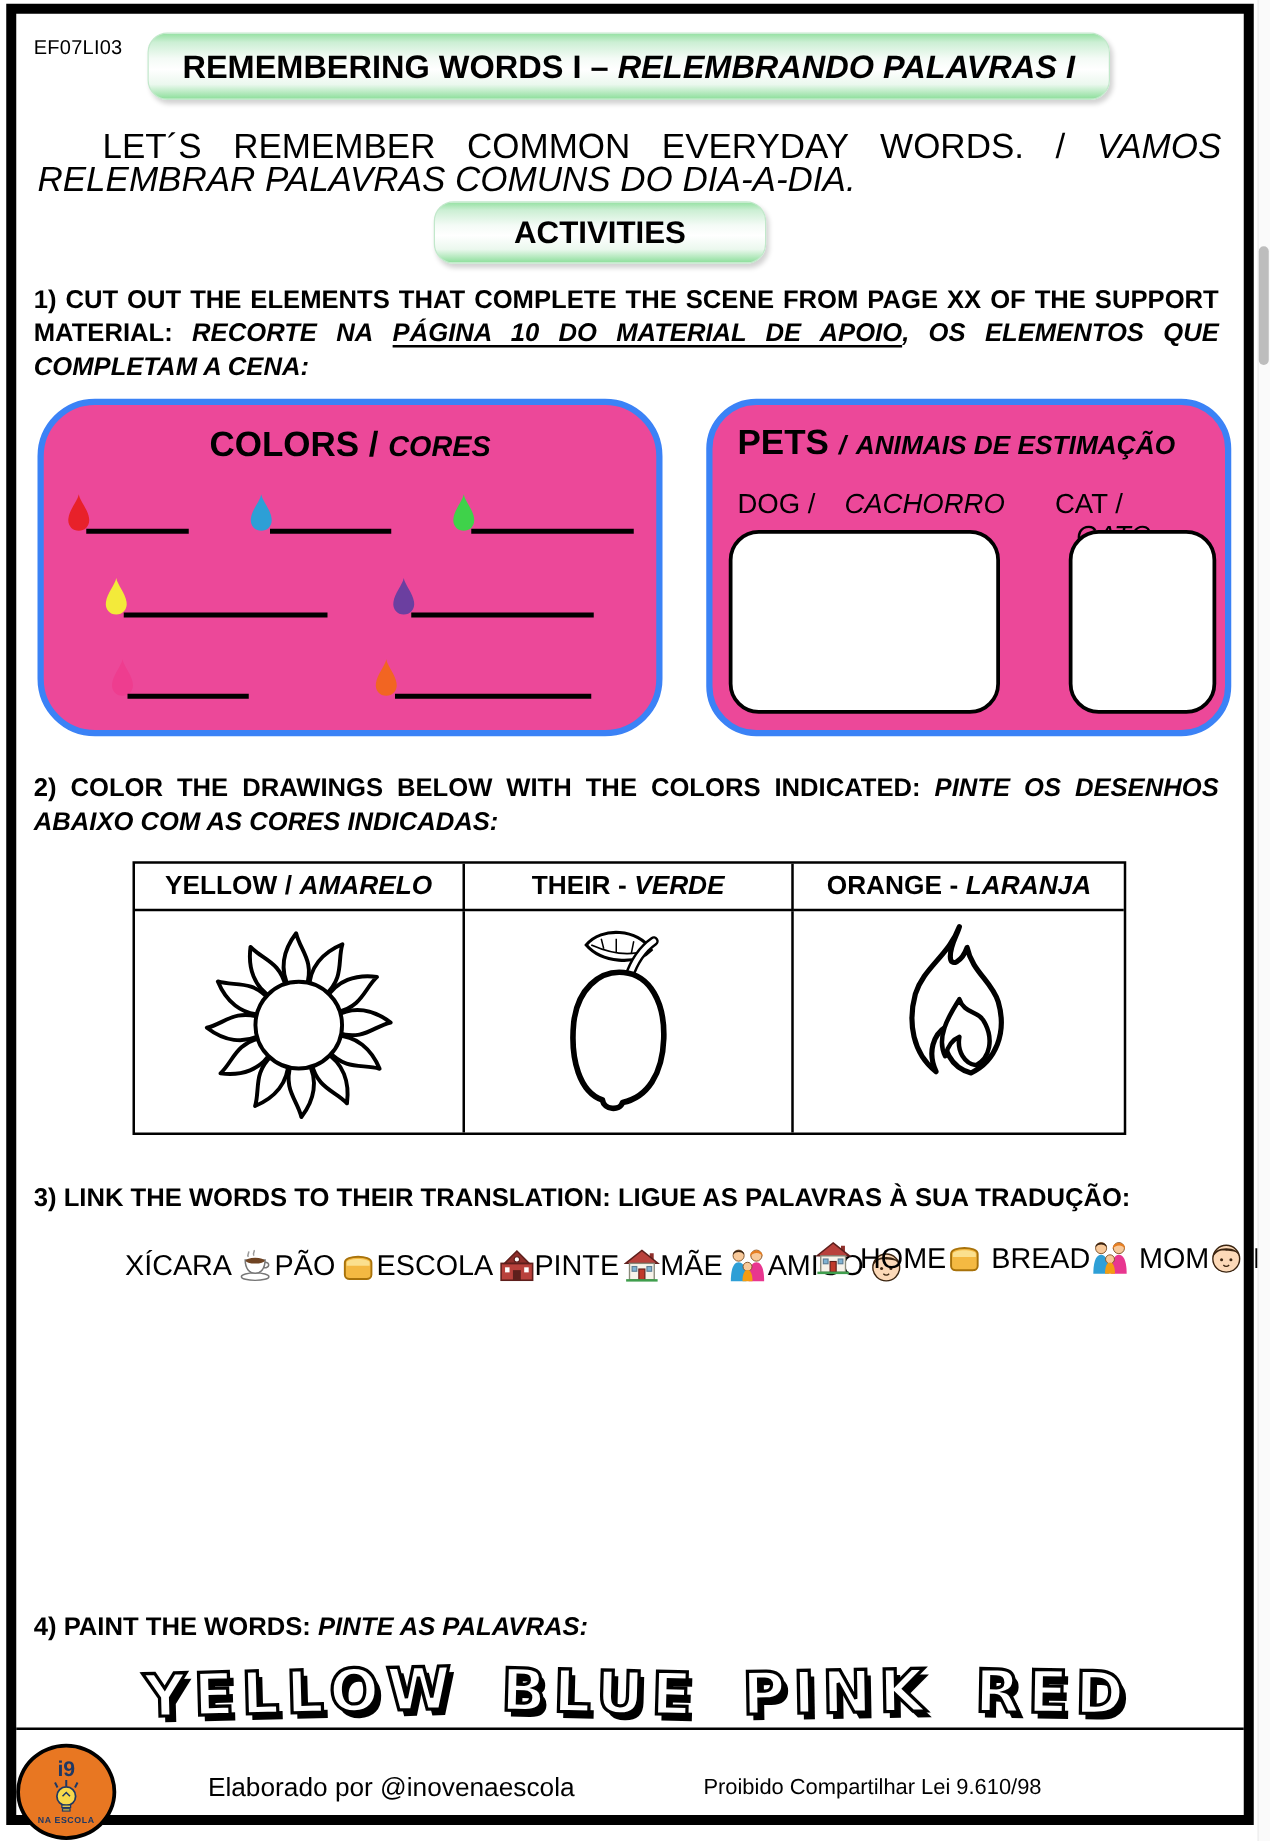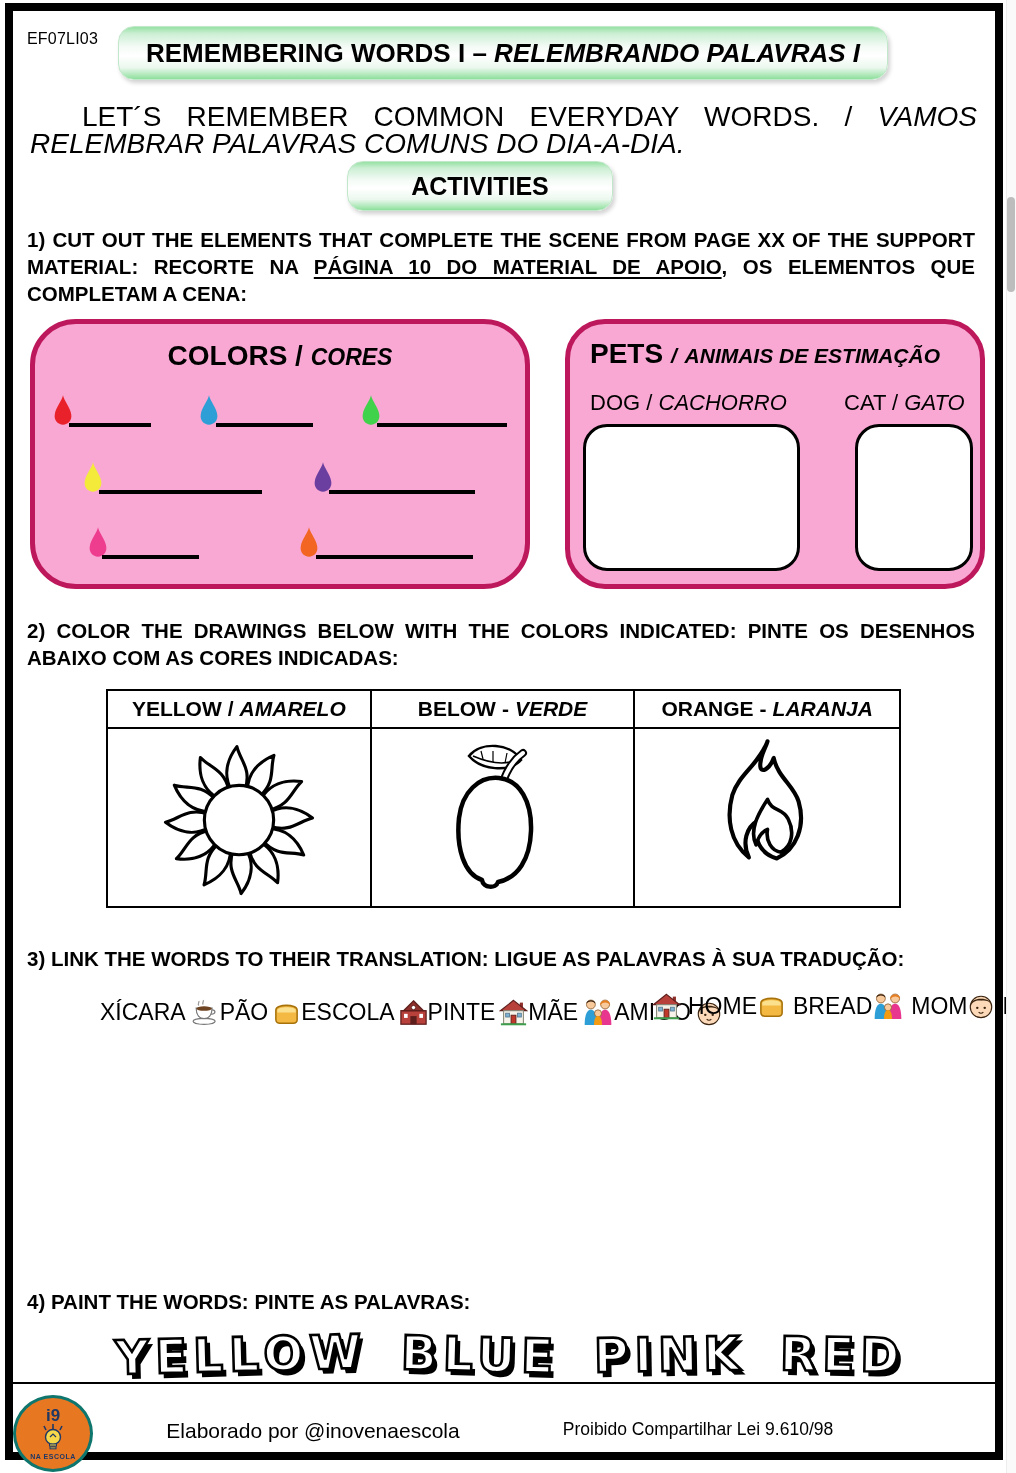--- a/index.html
+++ b/index.html
@@ -25,35 +25,35 @@
   .main-banner .pt{font-style:italic;}
   .activities-banner{left:334px;top:150px;width:266px;height:50px;font-size:25px;font-weight:bold;}
   .intro{left:17px;top:92px;width:947px;font-size:28px;line-height:27px;text-align:justify;text-indent:52px;}
   .intro .pt{font-style:italic;}
   
   .sec-text{font-weight:bold;font-size:20.5px;line-height:27px;text-align:justify;}
   .s1{left:14px;top:215px;width:948px;}
   .s2{left:14px;top:606px;width:948px;}
   .s3{left:14px;top:934px;width:960px;text-align:left;}
   .s4{left:14px;top:1277px;width:948px;text-align:left;}
-  .pt-i{}
+  .pt-i{font-style:italic;}
   .u{text-decoration:underline;text-decoration-thickness:2px;text-underline-offset:3px;}
   
-  .big-box{box-sizing:border-box;border:5px solid #be185d;border-radius:46px;background:#f9a8d4;text-decoration:underline;}
+  .big-box{box-sizing:border-box;border:5px solid #3b82f6;border-radius:46px;background:#ec4899;text-decoration:underline;}
   .colors-box{left:17px;top:308px;width:500px;height:270px;}
   .pets-box{left:552px;top:308px;width:420px;height:270px;border-radius:40px;}
   .box-title{font-weight:bold;font-size:28px;}
   .box-title .pt{font-style:italic;font-size:23px;}
   .colors-title{position:absolute;left:0;top:16px;width:100%;text-align:center;}
   .pets-title{position:absolute;left:20px;top:14px;}
   .pets-title .pt{font-size:21px;}
   .drop-wrap{position:absolute;width:22px;height:32px;}
   .drop-line{position:absolute;height:4px;background:#000;}
   .pet-label{position:absolute;top:66px;font-size:22px;}
-  .pet-label .pt{font-style:italic;}
+  .pet-label .pt{font-style:italic;margin-left:17px;}
   .dog-label{left:20px;} .cat-label{left:274px;}
   .pet-slot{position:absolute;top:100px;height:147px;border:3px solid #000;border-radius:24px;box-sizing:border-box;background:#fff;}
   .dog-slot{left:13px;width:217px;} .cat-slot{left:285px;width:118px;}
   
   .ctable{left:93px;top:678px;width:795px;border:2px solid #000;box-sizing:border-box;
     display:grid;grid-template-columns:1fr 1fr 1fr;}
   .th{border-right:2px solid #000;border-bottom:2px solid #000;height:36px;display:flex;align-items:center;justify-content:center;
       font-weight:bold;font-size:21px;gap:6px;}
   .th:nth-child(3){border-right:none;}
   .th .pt{font-style:italic;}
@@ -76,21 +76,21 @@
   .bubble:nth-child(1){transform:rotate(-1.5deg);}
   .bubble:nth-child(2){transform:rotate(1.5deg);}
   .bubble:nth-child(3){transform:rotate(-1deg);}
   .bubble:nth-child(4){transform:rotate(1deg);}
   
   .footer-divider{left:0;top:1371px;width:982px;height:2px;background:#000;}
   .footer-credit{left:150px;top:1408px;width:300px;text-align:center;font-size:21px;}
   .footer-rights{left:525px;top:1408px;width:320px;text-align:center;font-size:17.5px;}
   .logo{
     position:absolute;left:13px;top:1395px;width:80px;height:77px;border-radius:50%;
-    background:#e87722;border:3px solid #0f766e;box-sizing:border-box;z-index:5;
+    background:#e87722;border:3px solid #000000;box-sizing:border-box;z-index:5;
     display:flex;flex-direction:column;align-items:center;justify-content:flex-start;
   }
   .logo-text{color:#1f3864;font-weight:bold;font-size:17px;line-height:17px;margin-top:9px;}
   .logo-sub{color:#1f3864;font-weight:bold;font-size:7px;letter-spacing:.5px;margin-top:1px;}
   
   .scrollbar{position:absolute;right:0;top:0;width:10px;height:1473px;background:#fafafa;border-left:1px solid #ededed;box-sizing:border-box;}
   .scroll-thumb{position:absolute;right:1px;top:197px;width:8px;height:95px;background:#bdbdbd;border-radius:4px;}
 </style>
 </head>
 <body>
@@ -155,21 +155,21 @@
 
   <div class="abs sec-text s2"><span>2) COLOR THE DRAWINGS BELOW WITH THE COLORS INDICATED:</span> <span class="pt-i">PINTE OS DESENHOS ABAIXO COM AS CORES INDICADAS:</span></div>
 
   <div class="abs ctable">
     <div class="th">
         <span>YELLOW</span>
         <span>/</span>
         <span class="pt">AMARELO</span>
       </div>
     <div class="th">
-        <span>BELOW</span>
+        <span>THEIR</span>
         <span>-</span>
         <span class="pt">VERDE</span>
       </div>
     <div class="th">
         <span>ORANGE</span>
         <span>-</span>
         <span class="pt">LARANJA</span>
       </div>
 
     <div class="td">

